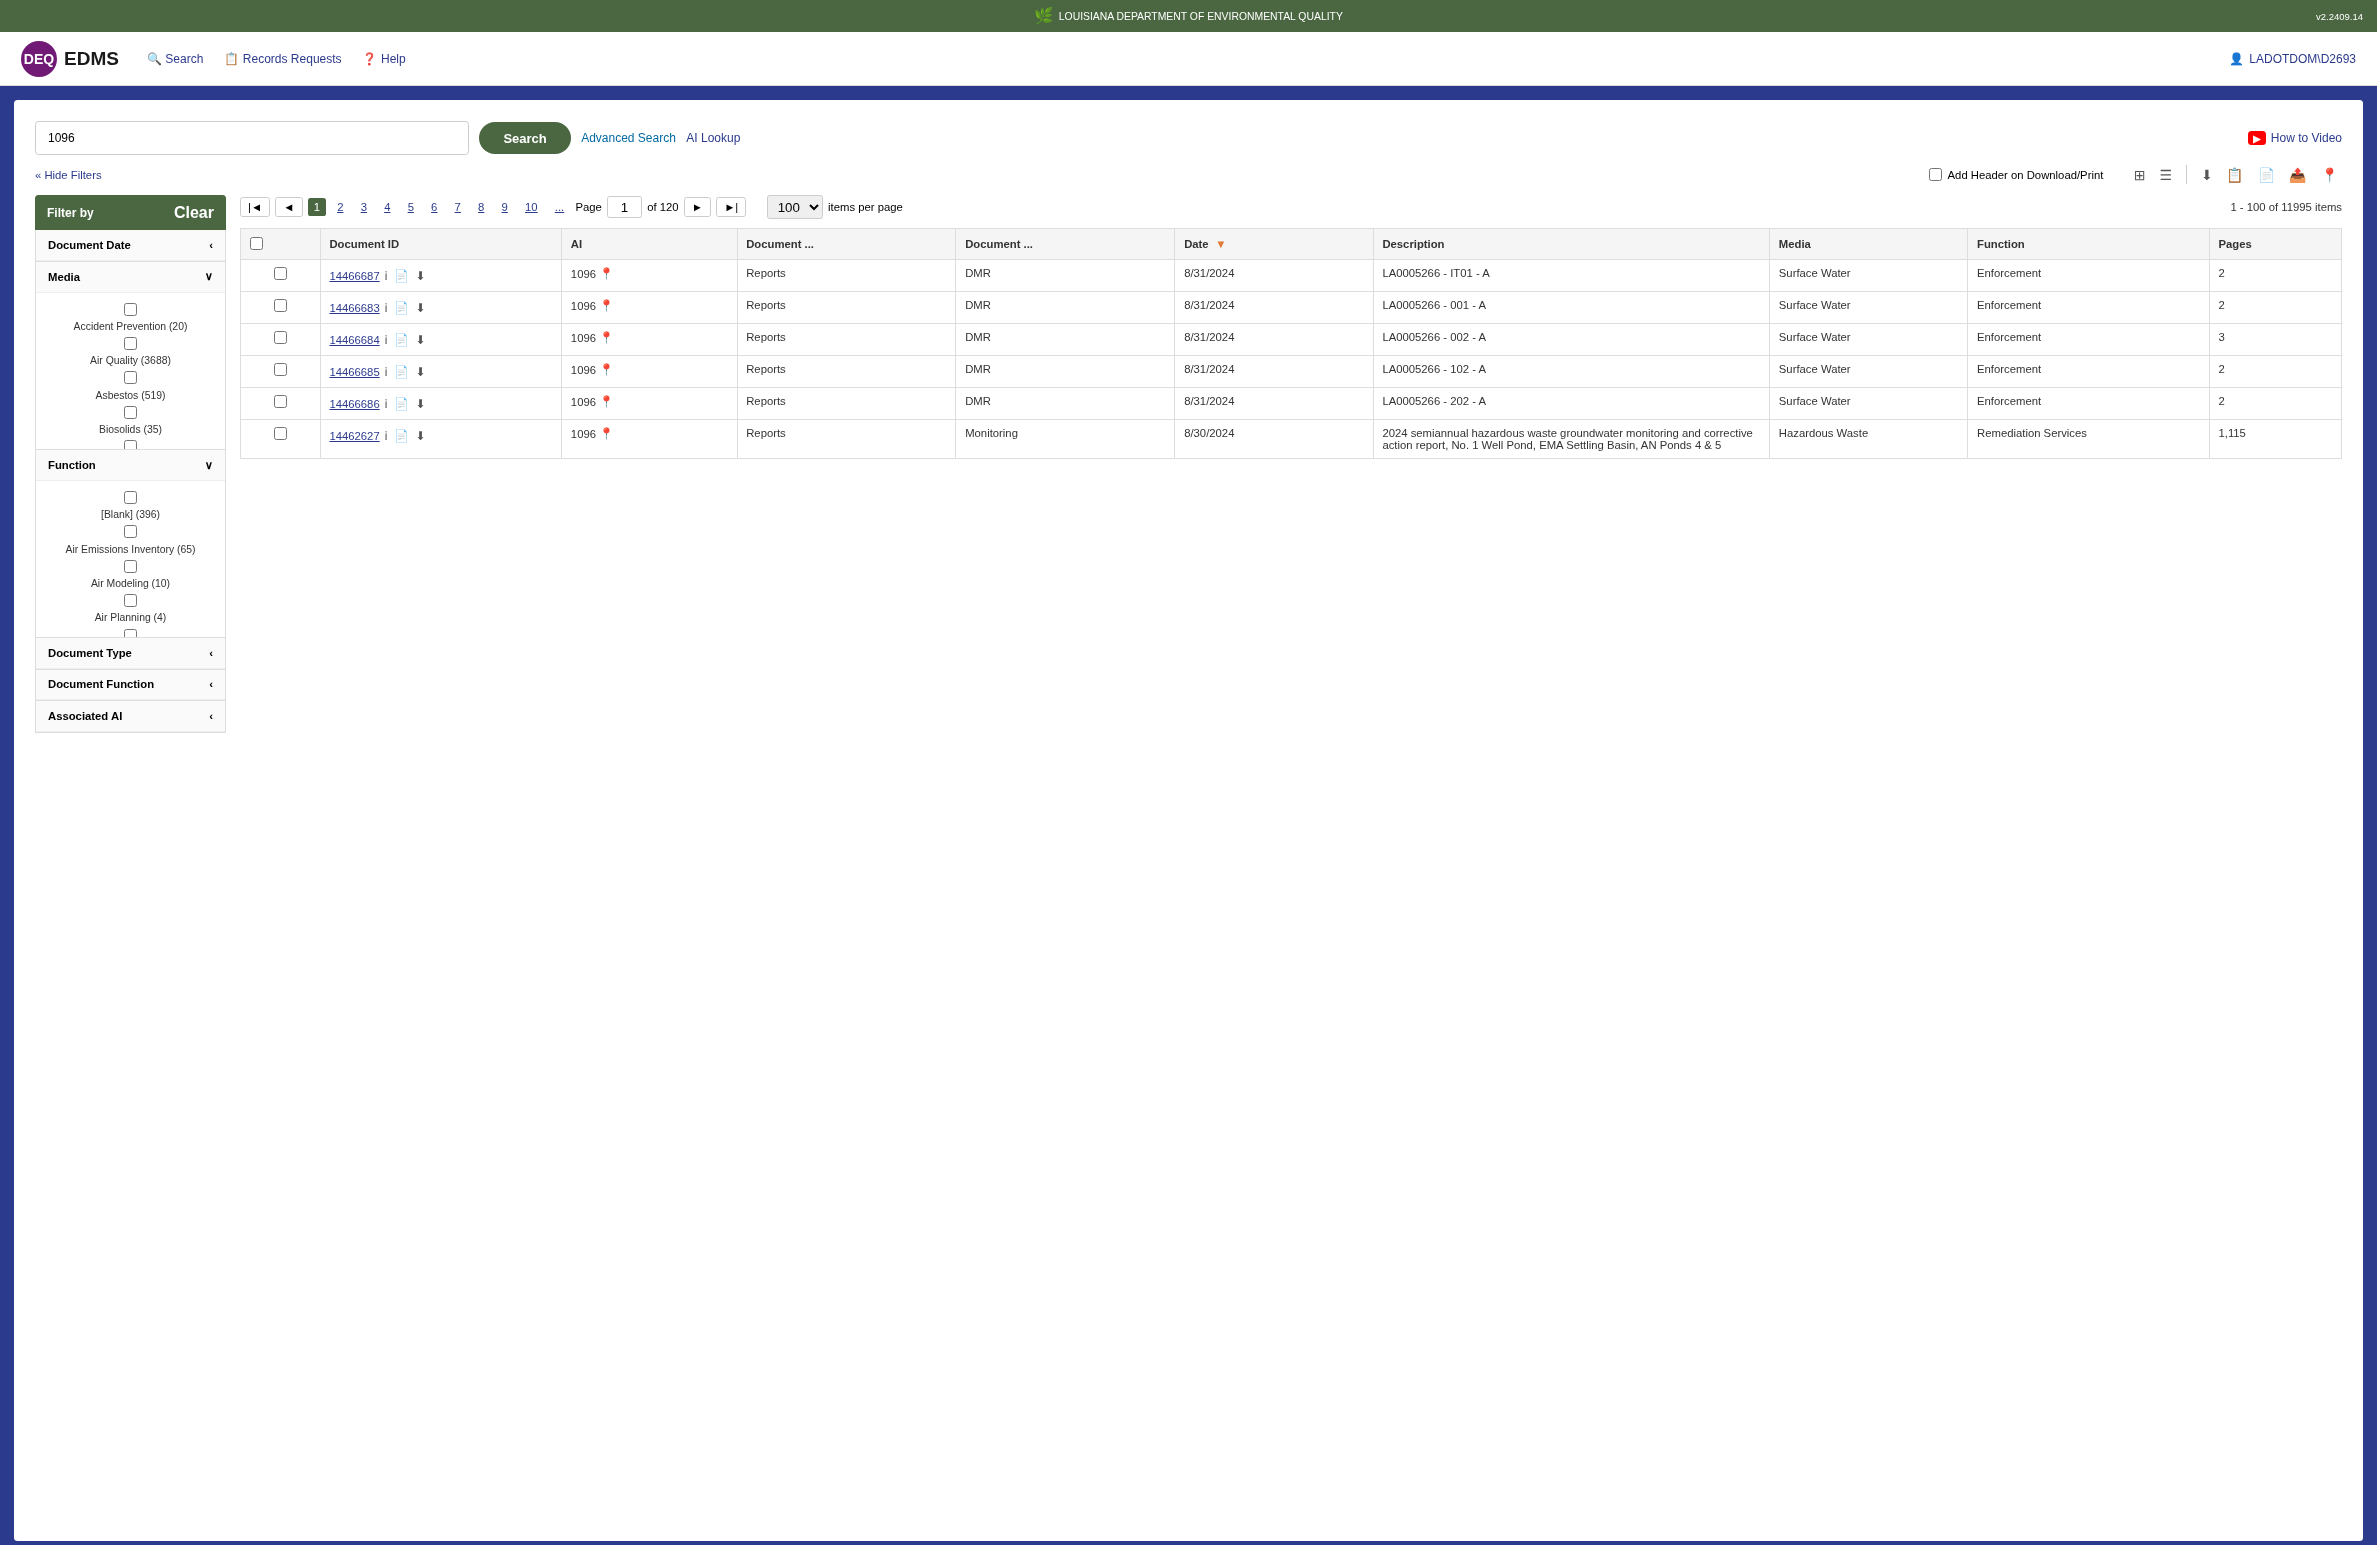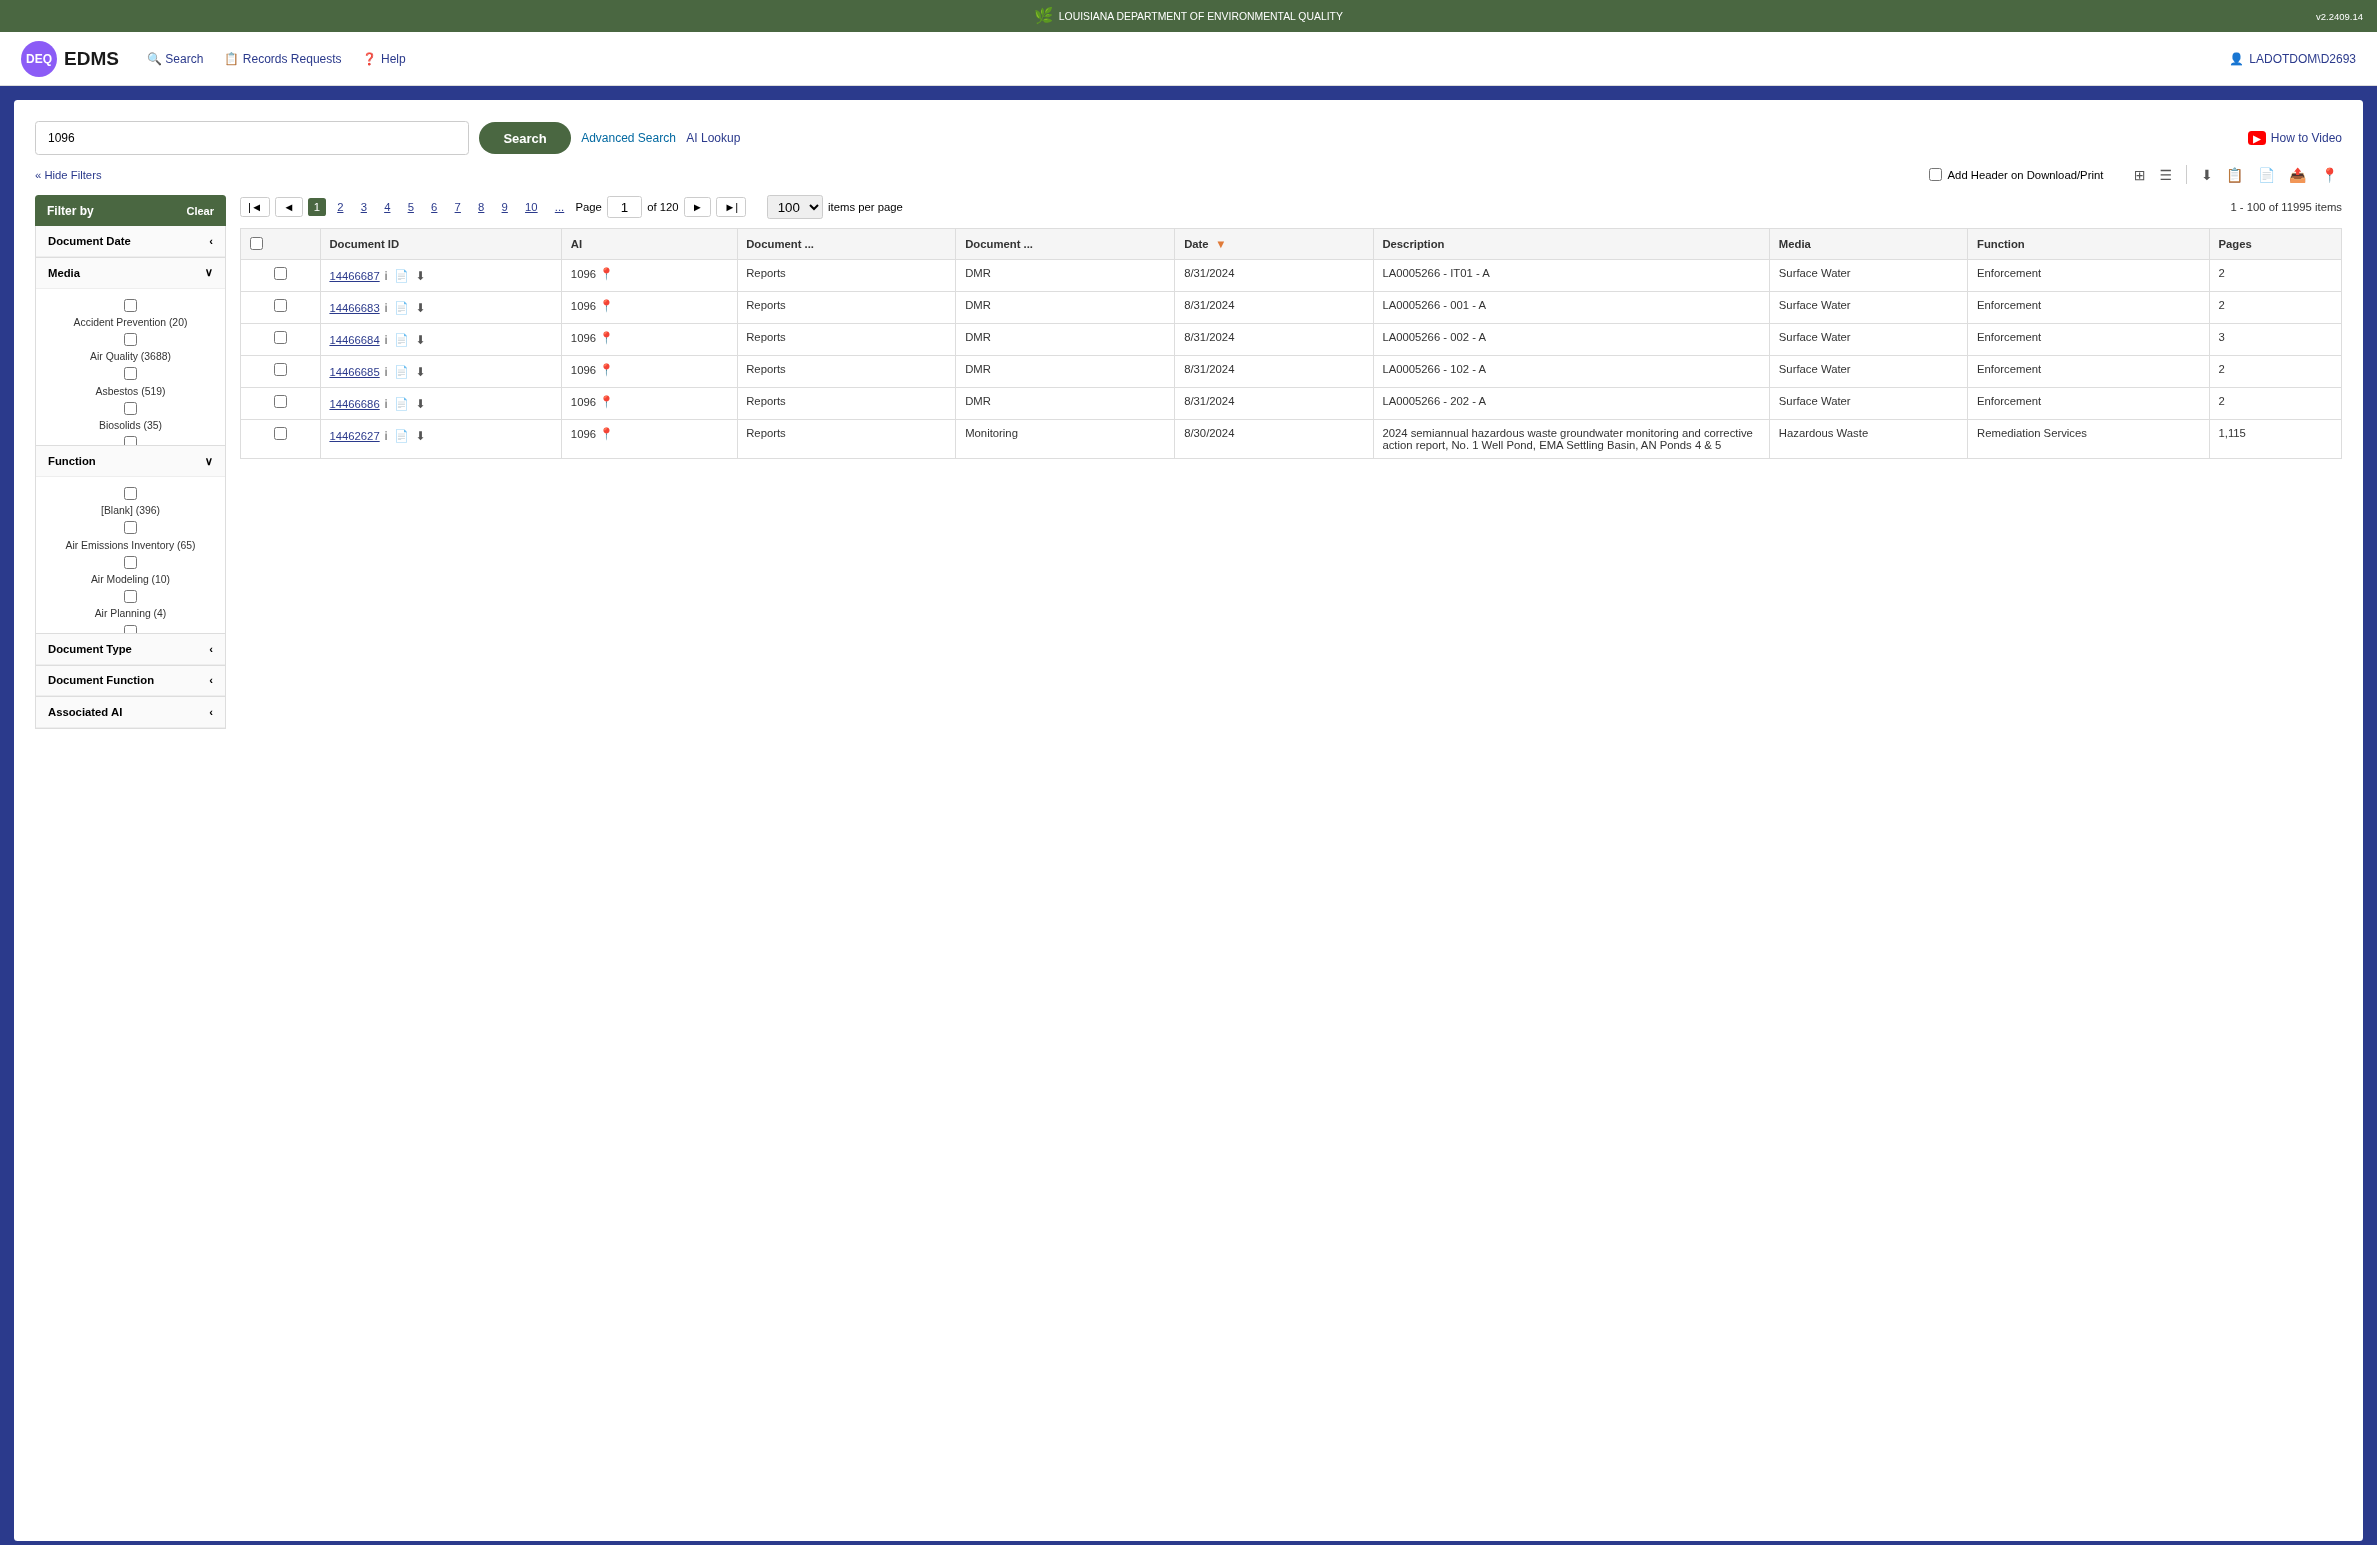--- a/index.html
+++ b/index.html
@@ -41,27 +41,27 @@
       align-items: center;
       gap: 7px;
       font-weight: bold;
       font-size: 19px;
       color: #1a1a1a;
       margin-right: 28px;
     }
     .header .brand .logo-circle {
       width: 36px;
       height: 36px;
-      background: #8b5cf6;
+      background: #701a75;
       border-radius: 50%;
       display: flex;
       align-items: center;
       justify-content: center;
       color: #fff;
-      font-size: 12px;
+      font-size: 14px;
       font-weight: bold;
     }
     .header nav {
       display: flex;
       align-items: center;
       gap: 21px;
       flex: 1;
     }
     .header nav a {
       color: #2b3a8c;
@@ -203,21 +203,21 @@
       padding: 8.7px 12px;
       display: flex;
       justify-content: space-between;
       align-items: center;
       border-radius: 3.5px 3.5px 0 0;
       font-weight: bold;
       font-size: 12px;
     }
     .filter-clear {
       color: #fff;
-      font-size: 11px;
+      font-size: 16px;
       cursor: pointer;
     }
     .filter-section {
       border: 0.9px solid #ddd;
       border-top: none;
     }
     .filter-section-header {
       display: flex;
       justify-content: space-between;
       align-items: center;

